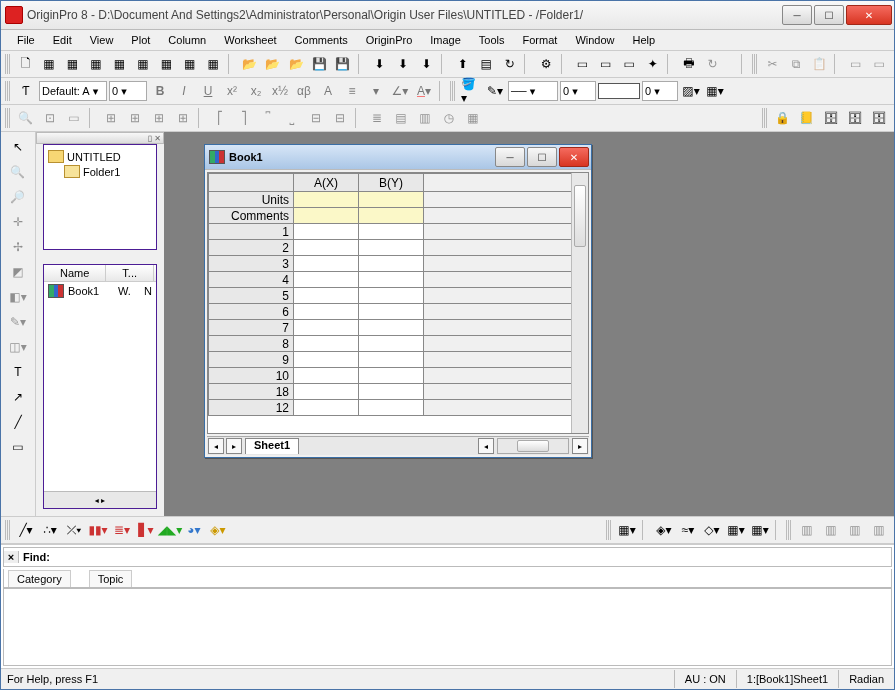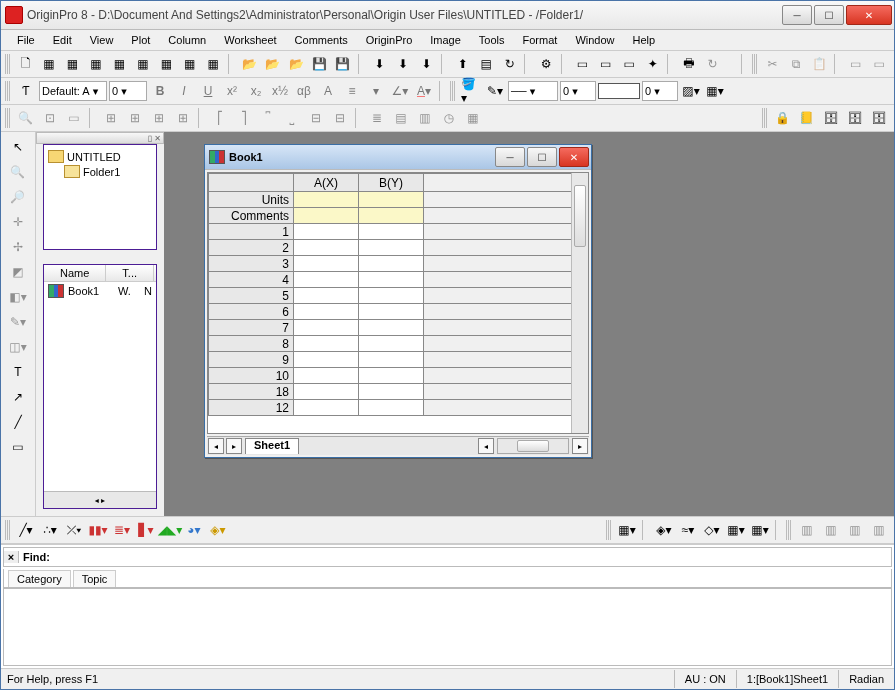--- a/index.html
+++ b/index.html
@@ -51,21 +51,21 @@
 .hsb-fill{flex:1;display:flex;justify-content:flex-end;align-items:center;gap:2px}
 .hscroll{width:70px;height:14px;background:#e8e8e8;border:1px solid #aaa;display:flex;align-items:center}
 .hscroll .thumb{width:30px;height:10px;background:linear-gradient(#fff,#ddd);border:1px solid #aaa;border-radius:2px;margin:0 auto}
 .bottom-tool{border-top:1px solid #ccc}
 .find-panel{background:#fff;display:flex;flex-direction:column;border-top:1px solid #ccc}
 .find-row{display:flex;align-items:center;border:1px solid #bbb;margin:2px;padding:0}
 .find-row .x{width:14px;text-align:center;font-weight:bold;border-right:1px solid #bbb;background:#eee}
 .find-row label{padding:0 4px;font-weight:bold}
 .find-row input{flex:1;border:none;outline:none;height:16px;font-size:11px}
 .find-tabs{display:flex;font-size:11px;padding:0 4px;height:18px;align-items:flex-end;border:1px solid #bbb;border-top:none;margin:0 2px}
-.find-tabs span{padding:2px 8px;border:1px solid #ccc;border-bottom:none;background:#f8f8f8;margin-right:2px}
+.find-tabs span{padding:2px 8px;border:1px solid #ccc;border-bottom:none;background:#f8f8f8;margin-right:18px}
 .find-body{height:76px;border:1px solid #bbb;margin:0 2px 2px;background:#fff}
 .status{height:20px;border-top:1px solid #ccc;background:#f0f0f0;display:flex;align-items:center;font-size:11px}
 .status .cell{padding:0 10px;border-left:1px solid #bbb;height:18px;display:flex;align-items:center}
 .status .fill{flex:1;padding-left:6px}
 .cswatch{width:40px;height:14px;border:1px solid #555;display:inline-block}
 </style>
 </head>
 <body>
 
 <div class="window">

